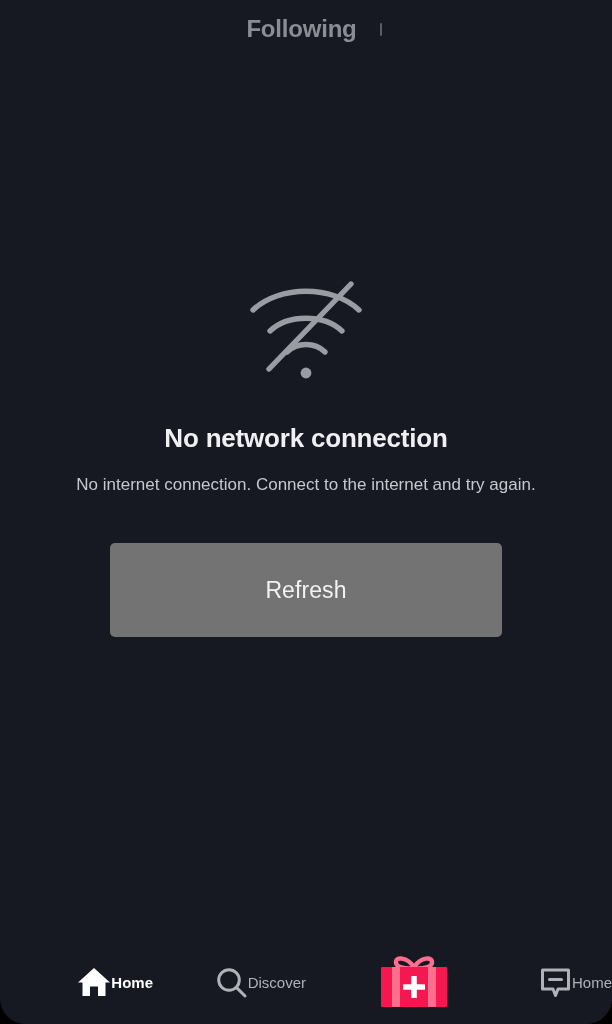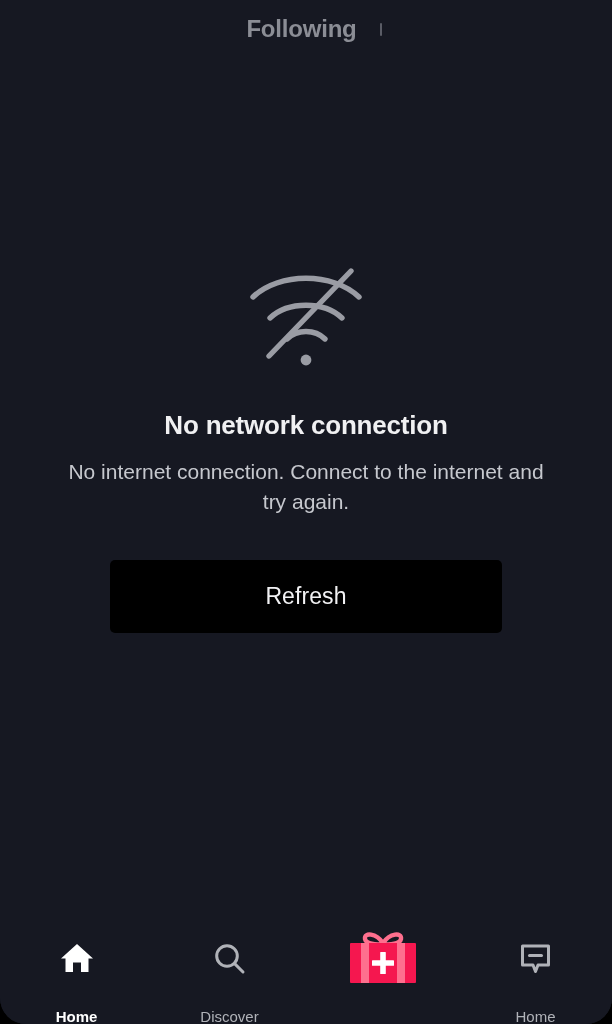--- a/index.html
+++ b/index.html
@@ -50,53 +50,53 @@
     height:13px;
     background:#5a5c66;
     border-radius:1px;
     flex:0 0 auto;
   }
 
   
   .empty-state {
     position:absolute;
     left:0;
-    top:259px;
+    top:272px;
     width:100%;
     display:flex;
     flex-direction:column;
     align-items:center;
   }
 
   .wifi-icon { width:140px; height:115px; display:block; }
 
   .empty-title {
     margin-top:36px;
     font-size:26px;
     font-weight:bold;
     color:#f0f0f2;
     letter-spacing:-0.2px;
     text-align:center;
   }
 
   .empty-sub {
     margin-top:16px;
     width:500px;
-    font-size:21px;
+    font-size:17px;
     line-height:30px;
     color:#c6c8ce;
     text-align:center;
     font-weight:normal;
   }
 
   .refresh-btn {
     margin-top:43px;
     width:392px;
-    height:73px;
-    background:#000000;
+    height:94px;
+    background:#737373;
     border:none;
     border-radius:5px;
     color:#f2f2f4;
     font-family:"Liberation Sans", sans-serif;
     font-size:23px;
     font-weight:normal;
     letter-spacing:0.1px;
     cursor:pointer;
     display:flex;
     align-items:center;
@@ -111,23 +111,23 @@
     height:96px;
     background:#161822;
     display:flex;
     align-items:flex-start;
     padding-top:12px;
     z-index:6;
   }
   .nav-item {
     flex:1 1 0;
     display:flex;
-    flex-direction:column;
-    align-items:center;
-    justify-content:space-between;
+    flex-direction:row;
+    align-items:center;
+    justify-content:flex-end;
     gap:0;
     cursor:pointer;
     height:100%;
   }
   .nav-icon {
     height:36px;
     display:flex;
     align-items:center;
     justify-content:center;
   }

